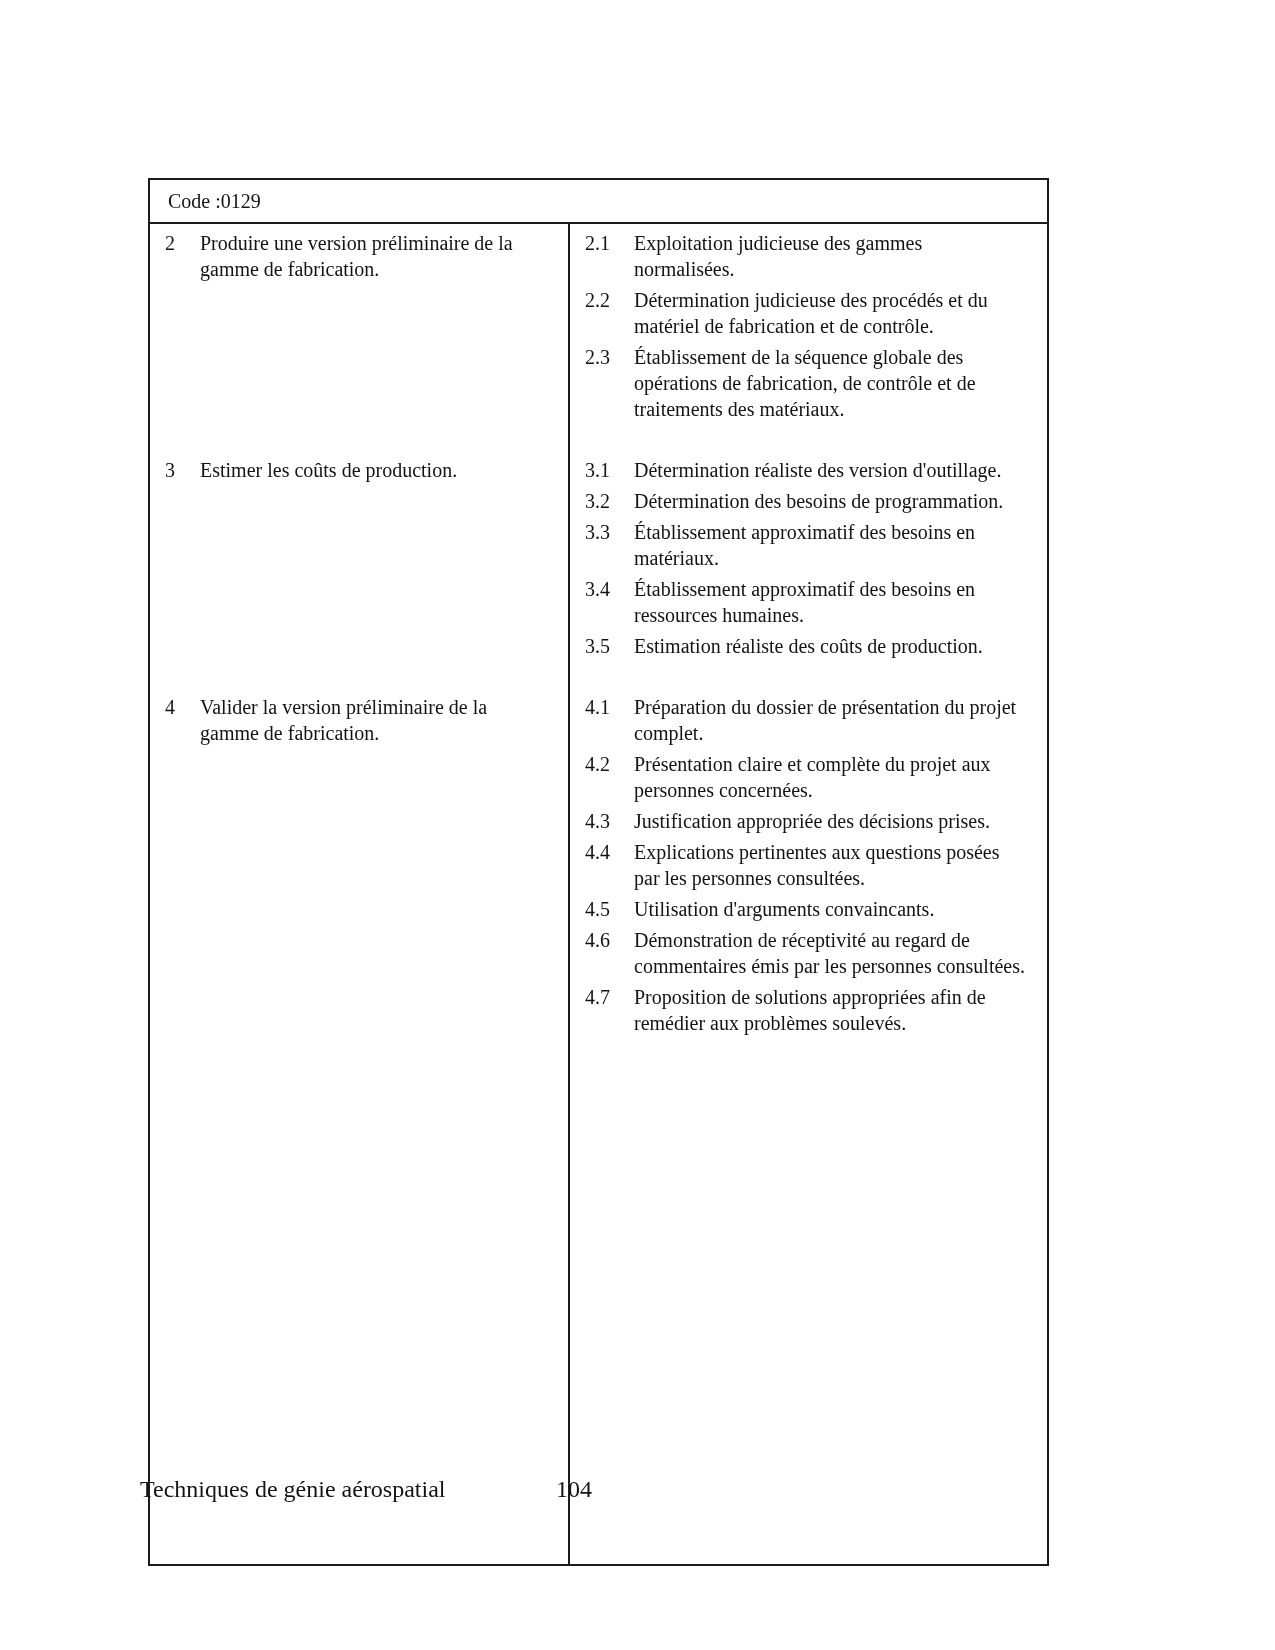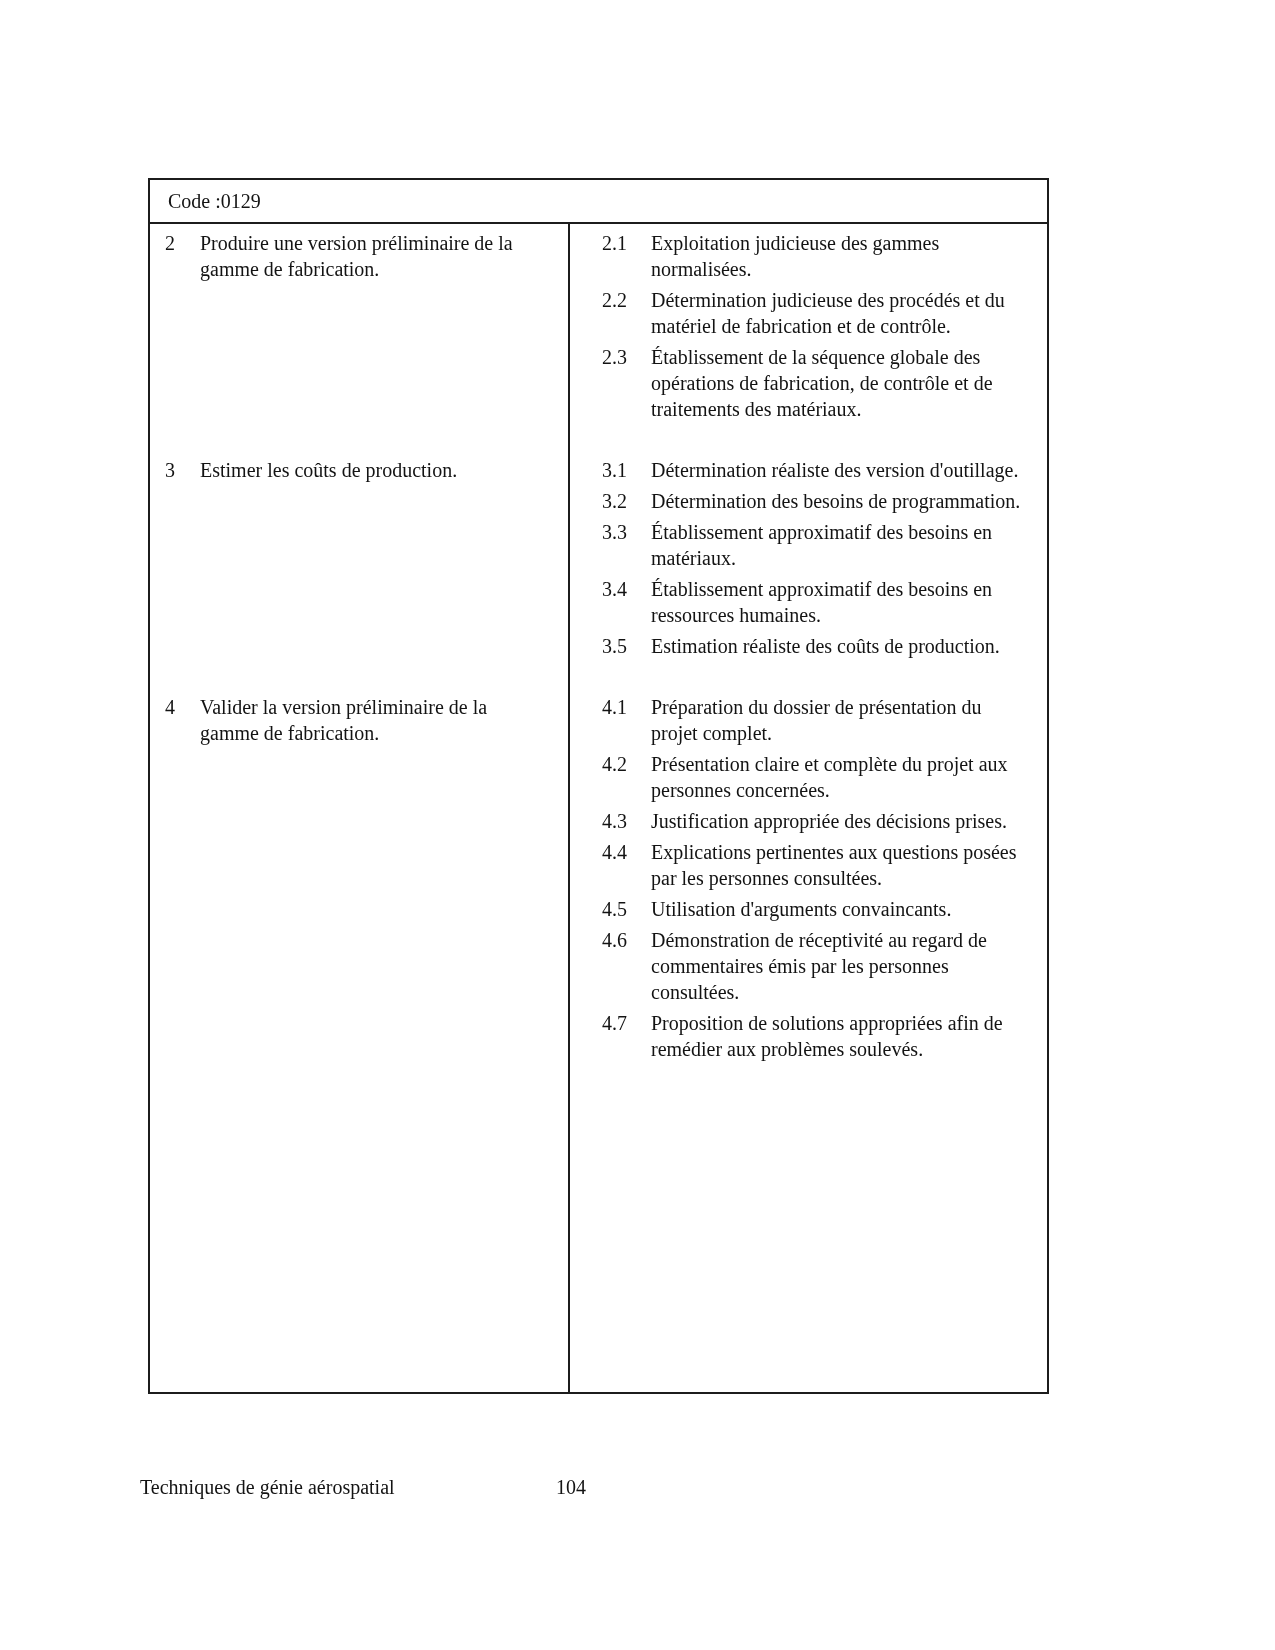--- a/index.html
+++ b/index.html
@@ -11,21 +11,21 @@
     font-family: "Liberation Serif", "DejaVu Serif", serif;
     color: #131313;
     overflow: hidden;
   }
 
   .doc-table {
     position: absolute;
     left: 148px;
     top: 178px;
     width: 901px;
-    height: 1216px;
+    height: 1388px;
     border: 2px solid #1c1c1c;
     background: #ffffff;
   }
 
   .table-header {
     height: 44px;
     border-bottom: 2px solid #1c1c1c;
     display: flex;
     align-items: center;
     padding-left: 18px;
@@ -61,38 +61,38 @@
     flex: 0 0 418px;
     display: flex;
     padding-left: 15px;
     padding-right: 25px;
   }
   .obj-num { width: 35px; flex: 0 0 35px; }
   .obj-text { flex: 1; max-width: 348px; }
 
   .crit-cell {
     flex: 1;
-    padding-left: 34px;
+    padding-left: 17px;
     padding-right: 20px;
   }
 
   .criterion {
     display: flex;
     margin-bottom: 5px;
   }
   .crit-num { width: 49px; flex: 0 0 49px; }
   .crit-text { flex: 1; }
 
   .page-footer {
     position: absolute;
     left: 140px;
     top: 1476px;
     width: 920px;
     display: flex;
-    font-size: 20px;
+    font-size: 24px;
   }
   .footer-title { width: 416px; }
   .footer-page { }
 </style>
 </head>
 <body>
 
 <div class="doc-table">
   <div class="table-header">
     <span class="code-label">Code :</span>

